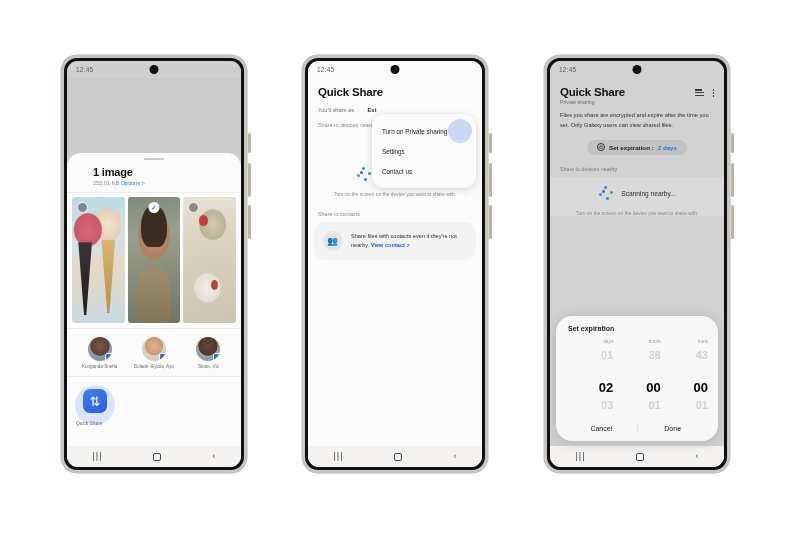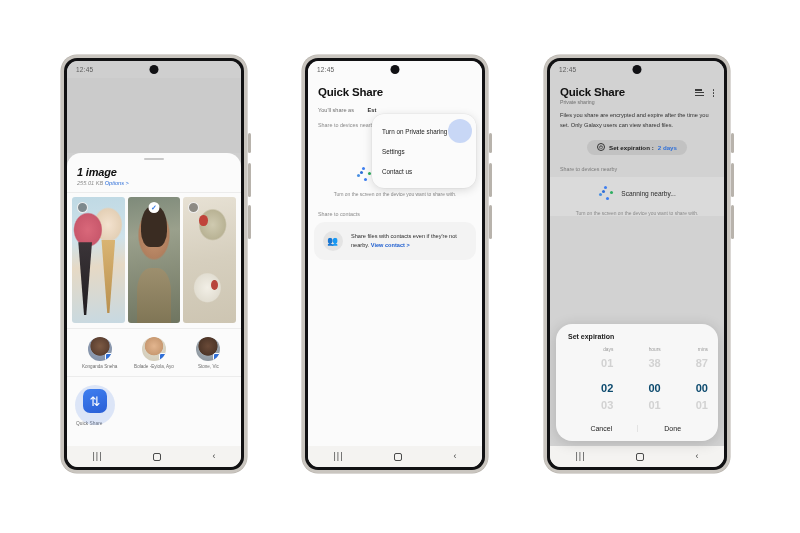--- a/index.html
+++ b/index.html
@@ -76,21 +76,21 @@
   .p1 .screen { background: #cfcfcf; }
   .p1-top { flex: none; height: 75px; background: #cbcbcb; }
   .sheet {
     flex: 1;
     background: #fbfbfb;
     border-radius: 14px 14px 0 0;
     display: flex; flex-direction: column;
     overflow: hidden;
   }
   .grabber { width: 20px; height: 2px; background: #c9c9c9; border-radius: 2px; margin: 5px auto 0; }
-  .sheet-head { padding: 6px 10px 6px; border-bottom: .7px solid #ececec; font-style: italic; }
+  .sheet-head { padding: 6px 26px 6px; border-bottom: .7px solid #ececec; }
   .sheet-title { font-size: 11px; font-weight: 700; color: #111; letter-spacing: -.2px; }
   .sheet-sub { font-size: 5.6px; color: #8c8c8c; margin-top: 2px; }
   .sheet-sub .opt { color: #2f6fd8; }
 
   .thumbs { display: flex; gap: 3px; padding: 4px 5px 5px; }
   .thumb {
     position: relative;
     flex: 1; height: 126px;
     border-radius: 3px; overflow: hidden;
   }
@@ -278,21 +278,21 @@
     background: #f7f7f7; border-radius: 16px;
     padding: 9px 10px 7px;
     box-shadow: 0 2px 14px rgba(0,0,0,.16);
   }
   .dlg-title { font-size: 7px; font-weight: 700; color: #1c1c1c; padding-left: 2px; }
   .picker { display: flex; margin-top: 7px; }
   .pcol { flex: 1; text-align: right; }
   .pcol-label { font-size: 4.8px; color: #9a9a9a; }
   .pv { line-height: 1; }
   .pv.faint { font-size: 11px; color: #d2d2d2; font-weight: 700; margin-top: 6px; }
-  .pv.sel   { font-size: 11px; color: #0c4a6e; font-weight: 700; margin-top: 14px; }
+  .pv.sel   { font-size: 13px; color: #000000; font-weight: 700; margin-top: 20px; }
   .dlg-btns { display: flex; margin-top: 9px; border-top: 0; }
   .dlg-btn {
     flex: 1; text-align: center;
     font-size: 7px; color: #1c1c1c; font-weight: 400;
     padding: 5px 0 2px;
   }
   .dlg-sep { width: .7px; background: #e3e3e3; margin: 5px 0 2px; }
 </style>
 </head>
 <body>
@@ -525,21 +525,21 @@
                 <div class="pv faint">03</div>
               </div>
               <div class="pcol">
                 <div class="pcol-label">hours</div>
                 <div class="pv faint">38</div>
                 <div class="pv sel">00</div>
                 <div class="pv faint">01</div>
               </div>
               <div class="pcol">
                 <div class="pcol-label">mins</div>
-                <div class="pv faint">87</div>
+                <div class="pv faint">43</div>
                 <div class="pv sel">00</div>
                 <div class="pv faint">01</div>
               </div>
             </div>
             <div class="dlg-btns">
               <div class="dlg-btn">Cancel</div>
               <div class="dlg-sep"></div>
               <div class="dlg-btn">Done</div>
             </div>
           </div>

